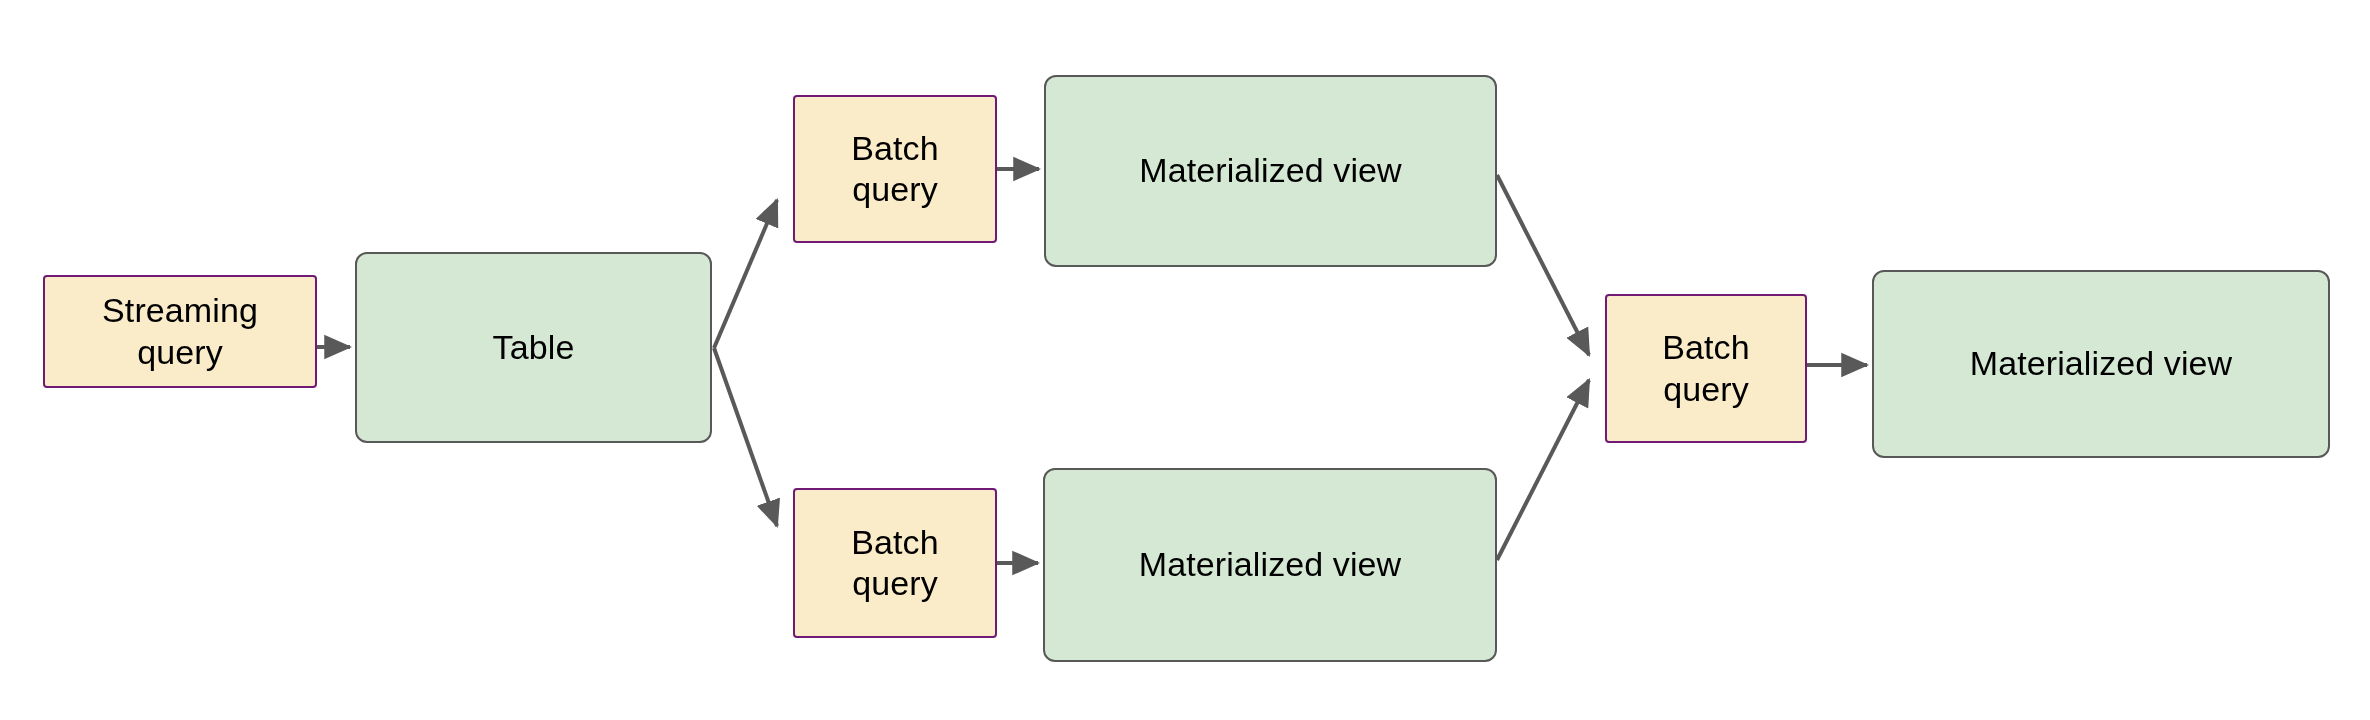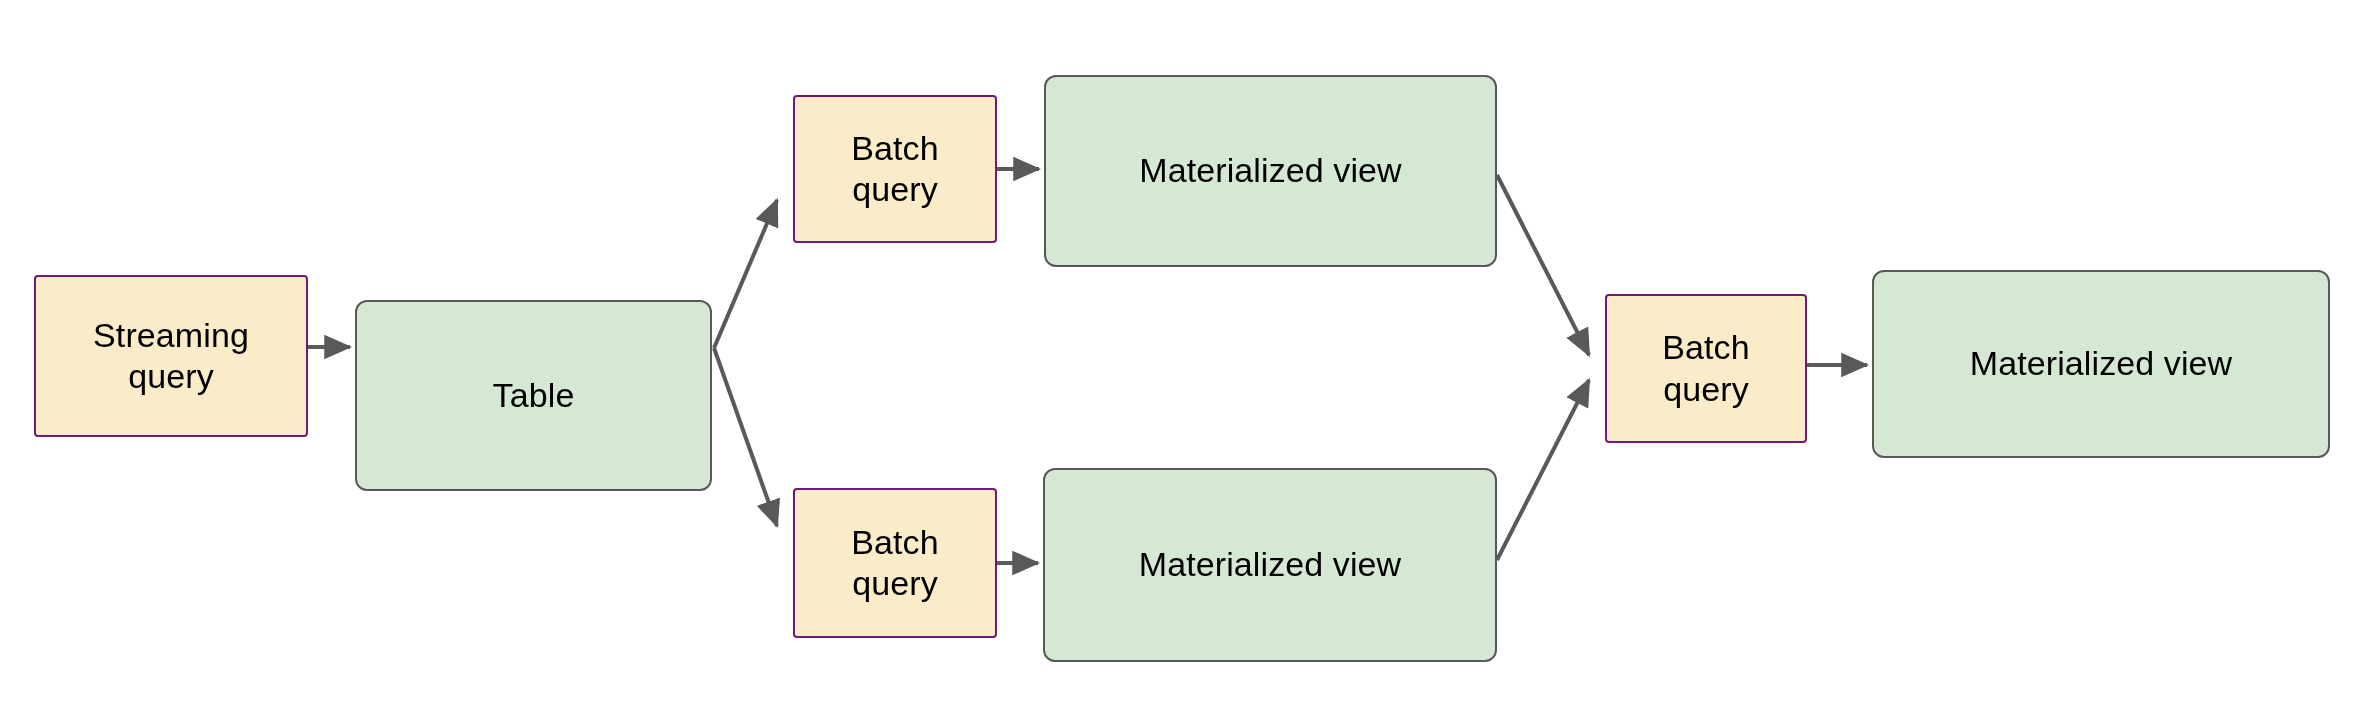--- a/index.html
+++ b/index.html
@@ -78,26 +78,26 @@
 
     <line x1="987" y1="563" x2="1038" y2="563" stroke="#595959" stroke-width="4" marker-end="url(#arrow)"></line>
 
     <line x1="1497" y1="175" x2="1589" y2="355" stroke="#595959" stroke-width="4" marker-end="url(#arrow)"></line>
 
     <line x1="1497" y1="560" x2="1589" y2="380" stroke="#595959" stroke-width="4" marker-end="url(#arrow)"></line>
 
     <line x1="1797" y1="365" x2="1867" y2="365" stroke="#595959" stroke-width="4" marker-end="url(#arrow)"></line>
   </svg>
 
-  <div class="node node-process" style="left:22px; top:275px; width:274px; height:162px;">
+  <div class="node node-process" style="left:31px; top:275px; width:274px; height:113px;">
     <span class="node-label">Streaming
 query</span>
   </div>
 
-  <div class="node node-store" style="left:355px; top:252px; width:357px; height:191px;margin-top:48px;">
+  <div class="node node-store" style="left:355px; top:252px; width:357px; height:191px;">
     <span class="node-label">Table</span>
   </div>
 
   <div class="node node-process" style="left:781px; top:95px; width:204px; height:148px;">
     <span class="node-label">Batch
 query</span>
   </div>
 
   <div class="node node-store" style="left:1044px; top:75px; width:453px; height:192px;">
     <span class="node-label">Materialized view</span>

